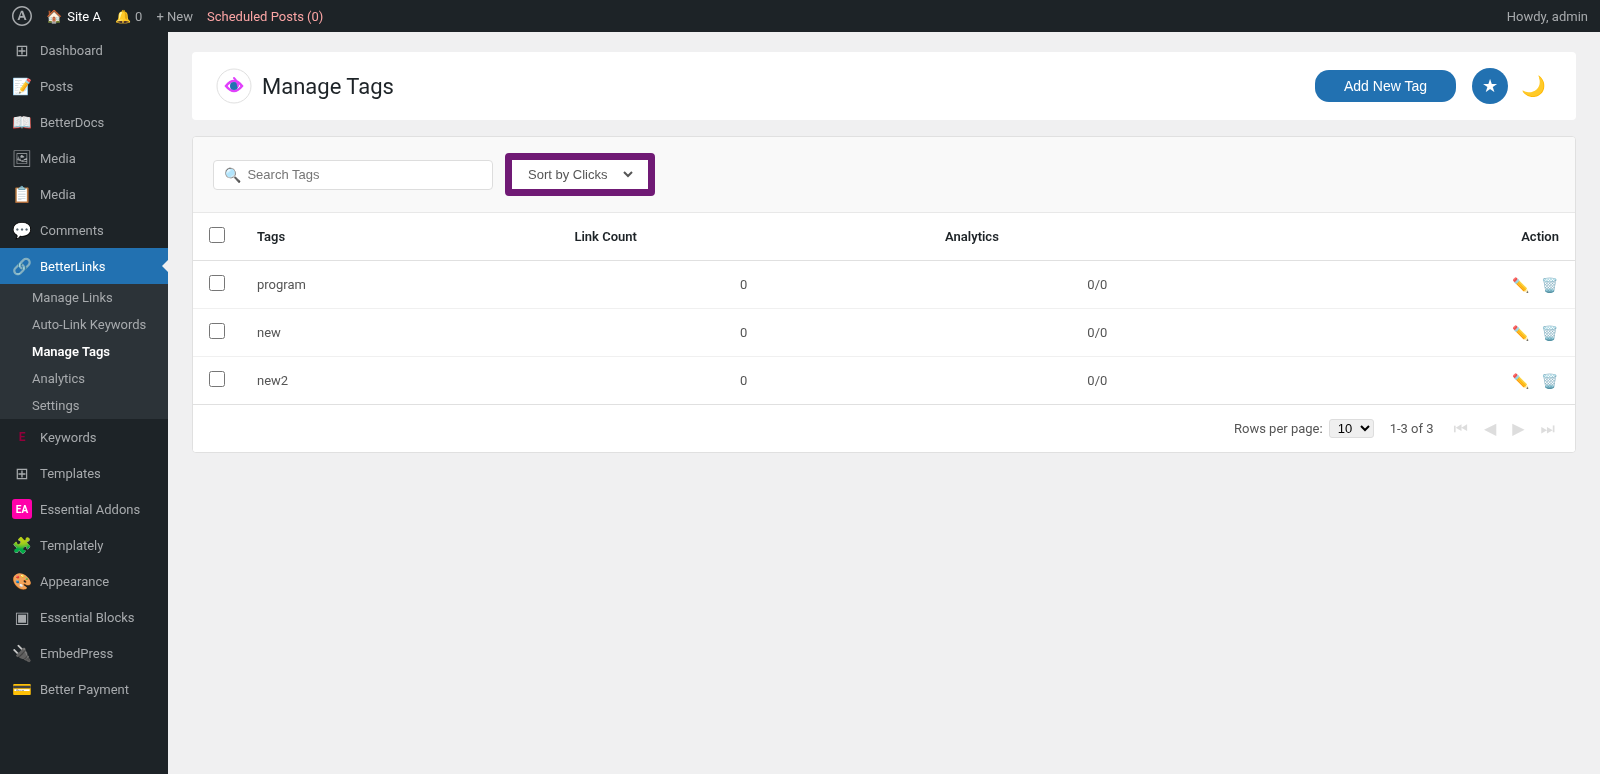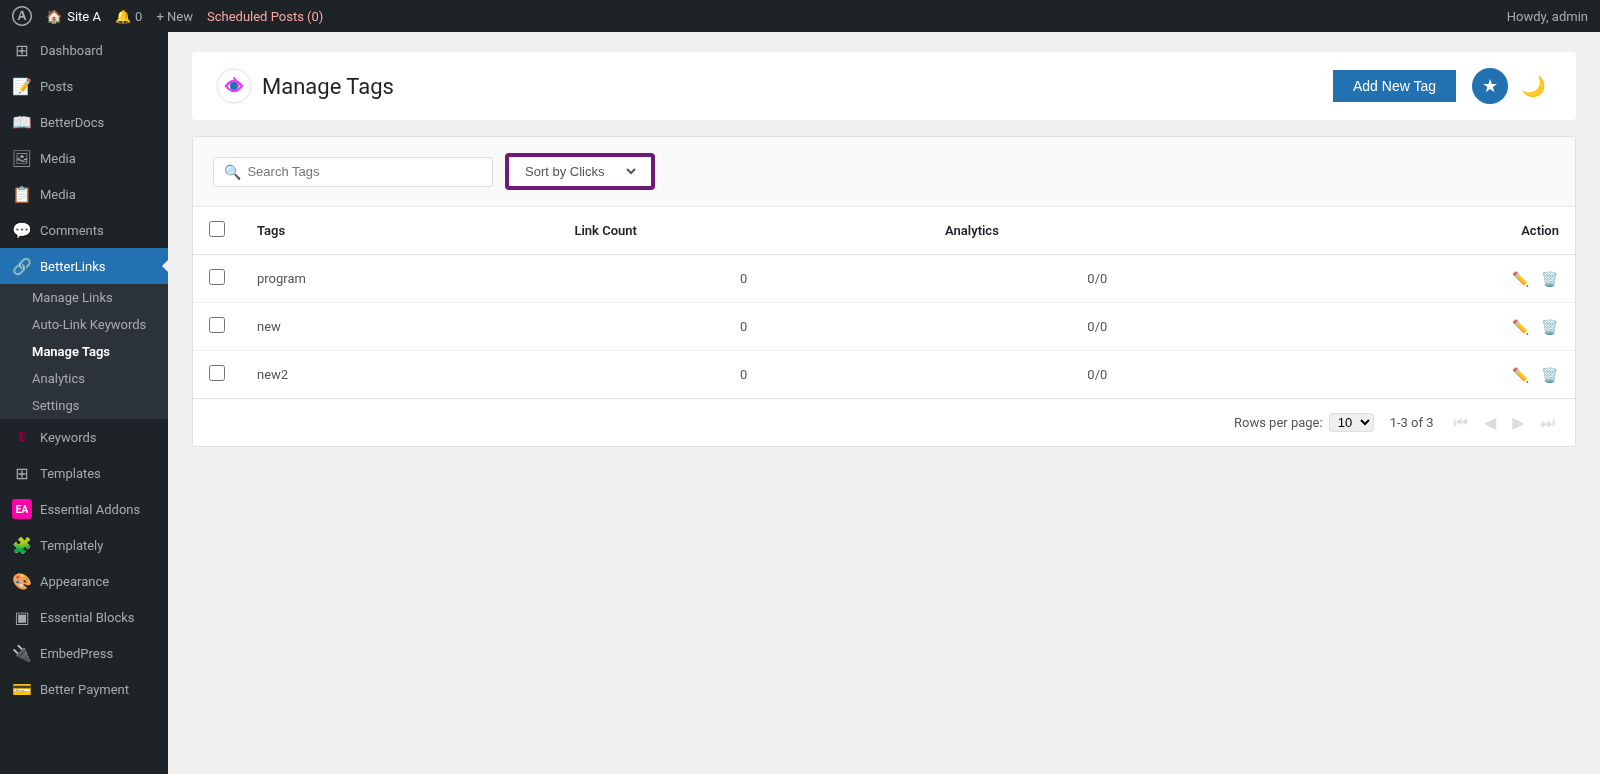--- a/index.html
+++ b/index.html
@@ -81,22 +81,22 @@
       margin-bottom: 16px;
       border-radius: 4px;
     }
     .page-title-wrap { display: flex; align-items: center; gap: 10px; flex: 1; }
     .page-logo { width: 36px; height: 36px; }
     .page-title { font-size: 22px; font-weight: 400; color: #1d2327; }
     .add-new-btn {
       background: #2271b1;
       color: #fff;
       border: none;
-      padding: 8px 20px;
-      border-radius: 0;
+      padding: 8px 29px;
+      border-radius: 14px;
       font-size: 14px;
       cursor: pointer;
       font-weight: 500;
     }
     .header-right { display: flex; align-items: center; gap: 8px; }
     .star-btn {
       width: 36px; height: 36px; border-radius: 50%;
       background: #2271b1;
       border: none; cursor: pointer;
       display: flex; align-items: center; justify-content: center;
@@ -118,21 +118,21 @@
       width: 280px;
     }
     .search-icon { color: #999; font-size: 14px; }
     .search-input {
       border: none; outline: none; font-size: 13px; color: #555;
       width: 100%; background: transparent;
     }
     .sort-dropdown {
       display: flex;
       align-items: center;
-      border: 4px solid #701a75;
+      border: 7px solid #701a75;
       border-radius: 4px;
       background: #fff;
       padding: 6px 12px;
       gap: 8px;
       cursor: pointer;
       font-size: 13px;
       color: #555;
       min-width: 150px;
     }
     .sort-dropdown select {

